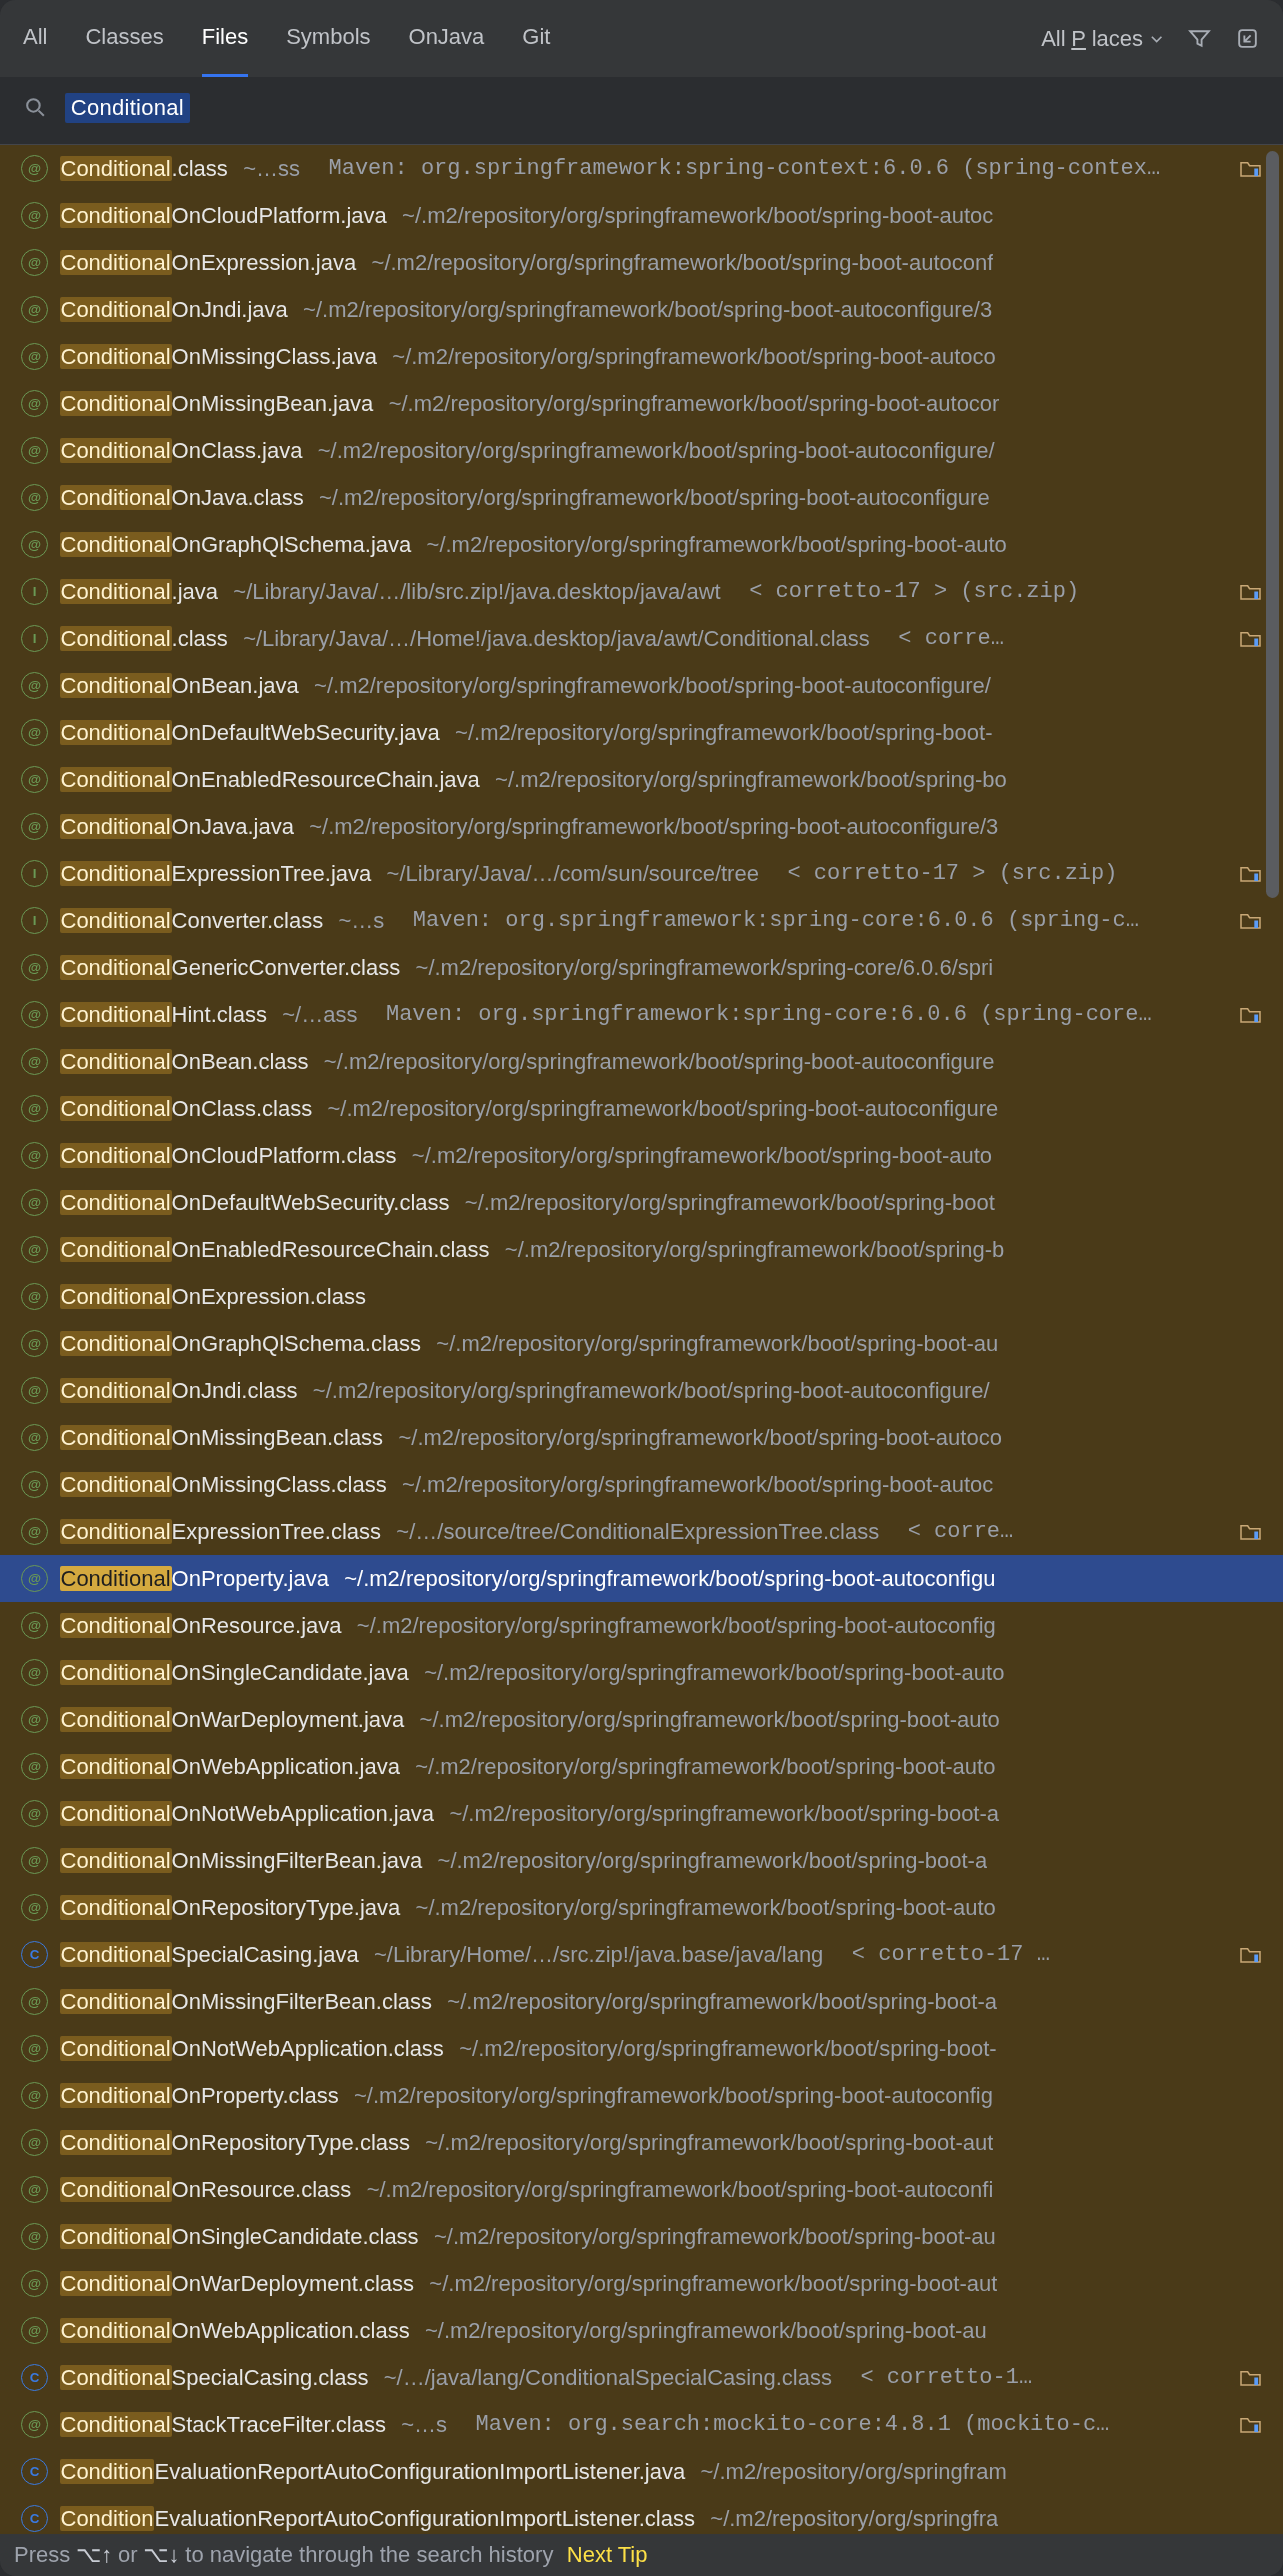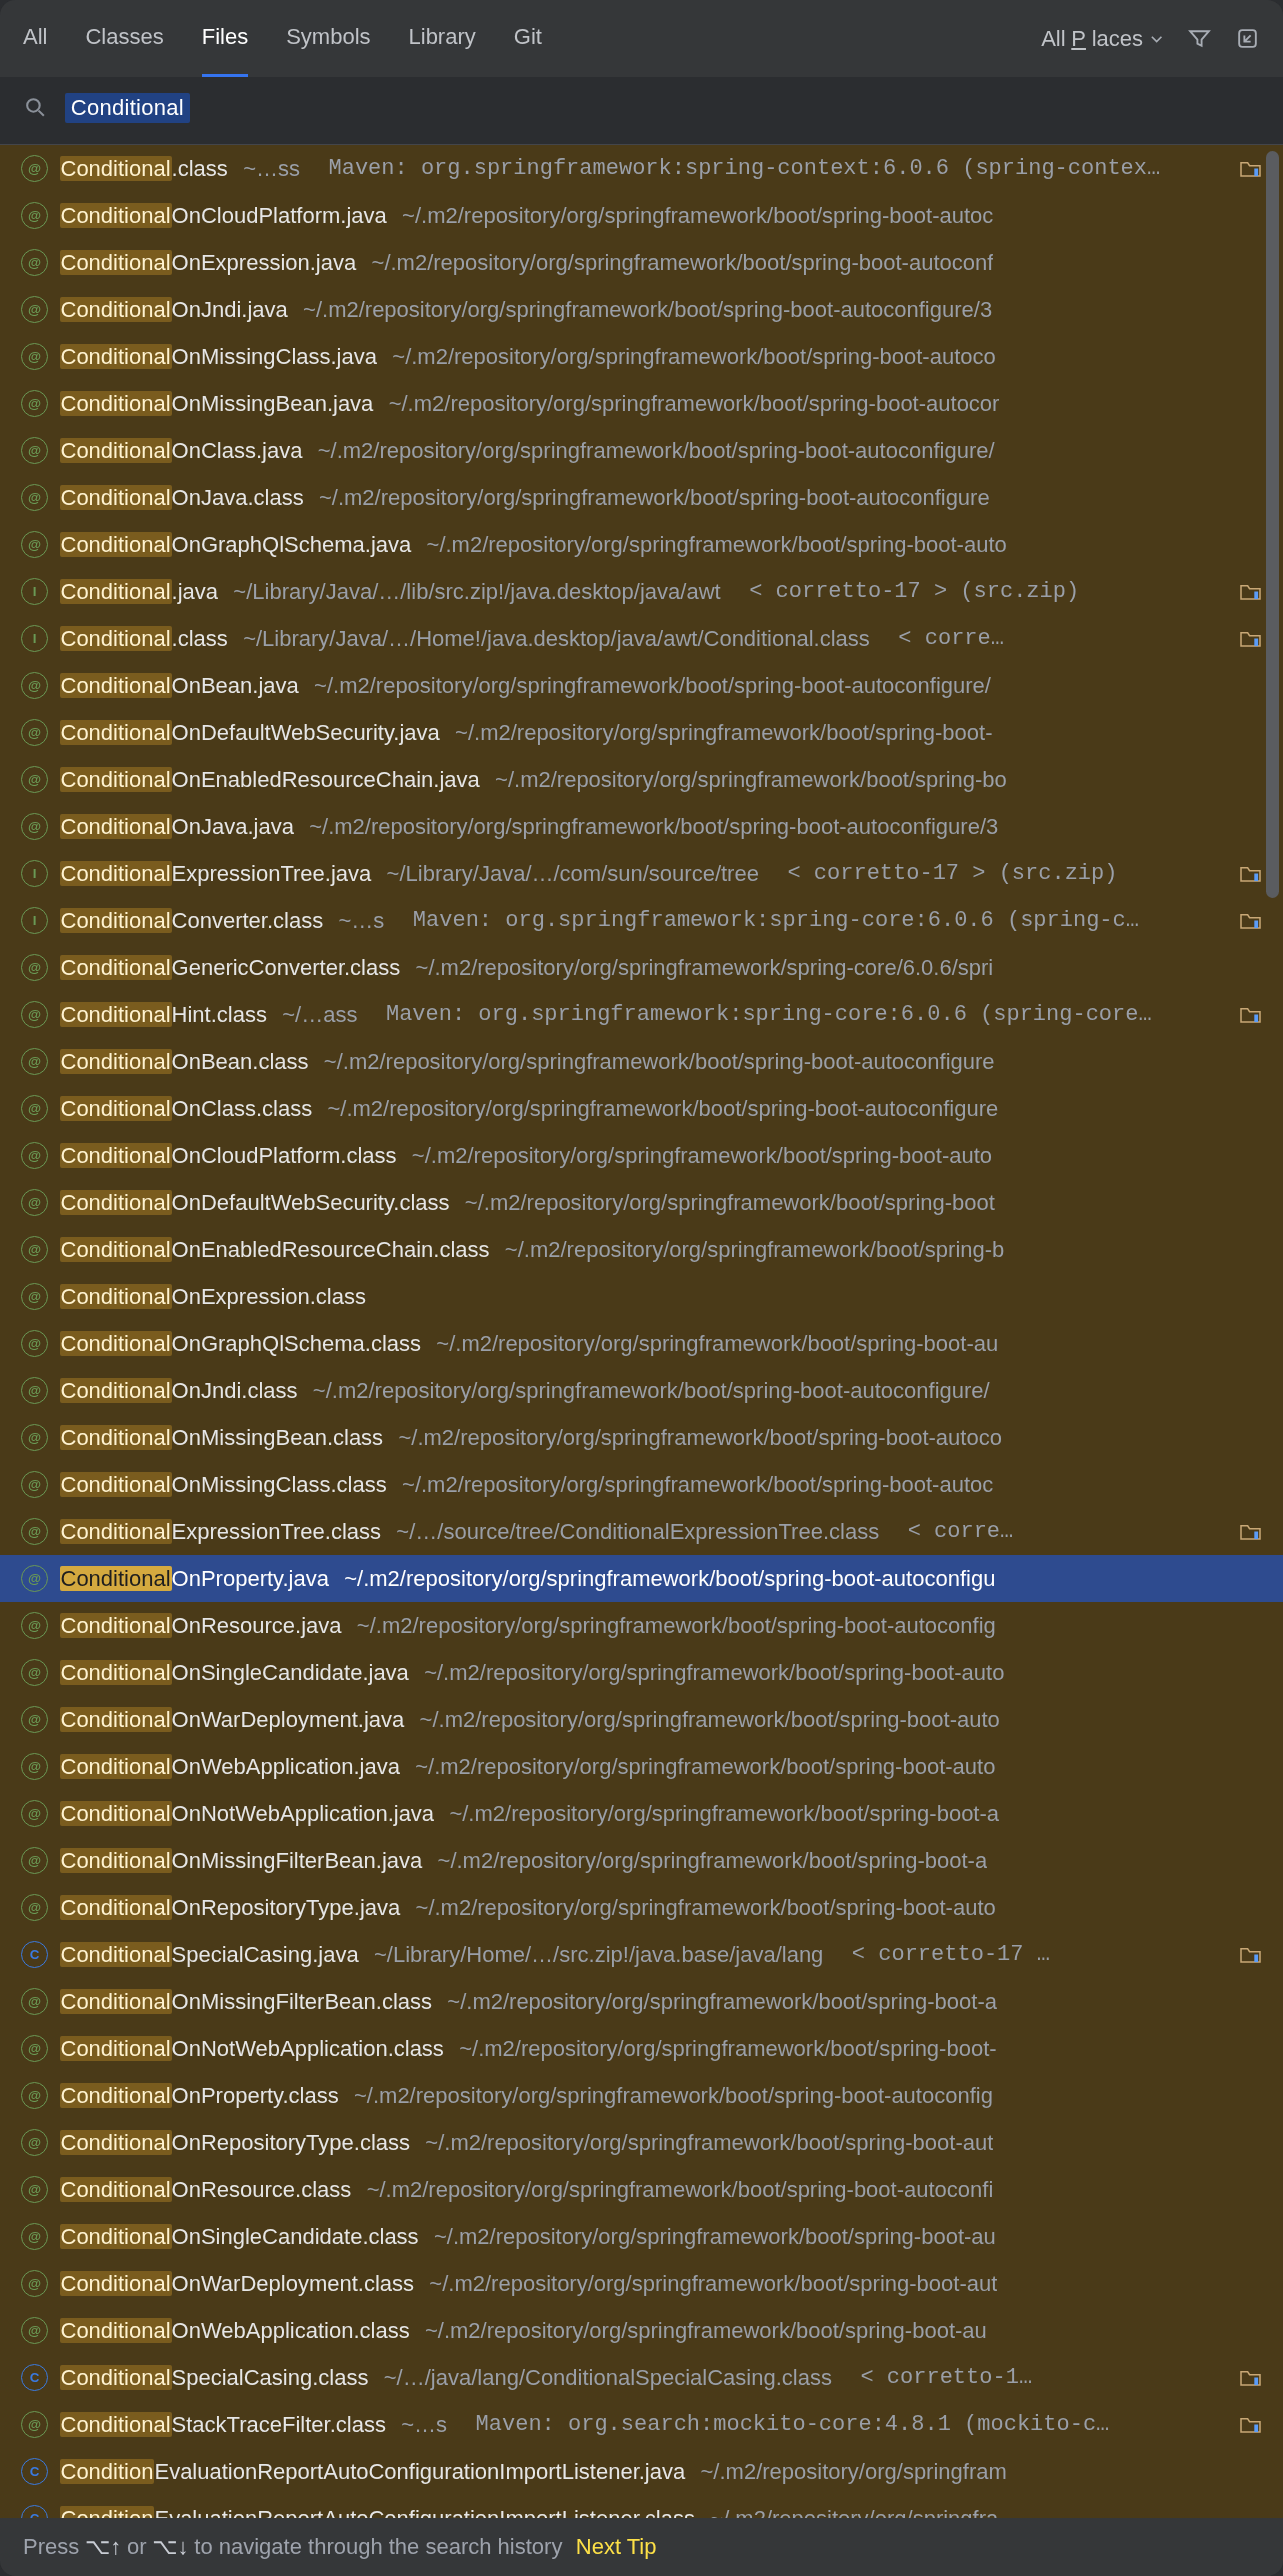--- a/index.html
+++ b/index.html
@@ -26,37 +26,37 @@
   .icon.i { border-color:#6a9955; color:#6a9955; } 
   .icon.c { border-color:#3a7ae0; color:#3a7ae0; }
   .fn { color:#e6e6e6; }
   .hi { background:#7a5c1e; color:#fff3d0; border-radius:1.9px; padding:0 1px; }
   .row.selected .hi { background:#d4a93f; color:#1e1e1e; padding:0 1px; }
   .path { color:#9a9fa8; margin-left:3.8px; overflow:hidden; text-overflow:ellipsis; }
   .extra { color:#9a9fa8; margin-left:17px;font-family:Liberation Mono, monospace; }
   .open-icon { margin-left:auto; color:#a8876a; flex:0 0 auto; }
   .scroll-track { position:absolute; right:3.8px; top:0; width:13.4px; height:100%; }
   .scroll-thumb { position:absolute; right:0; top:5.7px; width:13.4px; height:747px; background:#5a5c60; border-radius:6.7px; }
-  .footer { height:58px; background:#353739; display:flex; align-items:center; padding:0 23px; color:#9ea3ad; border-bottom-left-radius:15.3px; border-bottom-right-radius:15.3px; gap:5.7px; }
+  .footer { height:42px; background:#353739; display:flex; align-items:center; padding:0 14px; color:#9ea3ad; border-bottom-left-radius:15.3px; border-bottom-right-radius:15.3px; gap:5.7px; }
   .footer .keys { color:#c8ccd4; }
   .footer a { color:#fde047; text-decoration:none; margin-left:7.7px; }
   svg { display:block; }
 </style>
 </head>
 <body>
 
 <div class="popup">
 
   <div class="header">
     <div class="tabs" id="tabs">
         <div class="tab">All</div>
         <div class="tab">Classes</div>
         <div class="tab active">Files</div>
         <div class="tab">Symbols</div>
-        <div class="tab">Library</div>
+        <div class="tab">OnJava</div>
         <div class="tab">Git</div>
       </div>
     <div class="header-right">
       <div class="scope">
         <span>All </span>
           <span class="ul">P</span>
           <span>laces</span>
         <svg width="15.3" height="15.3" viewBox="0 0 16 16">
             <path d="M3 6l5 5 5-5" stroke="#a8adb5" stroke-width="1.8" fill="none"></path>
           </svg>

